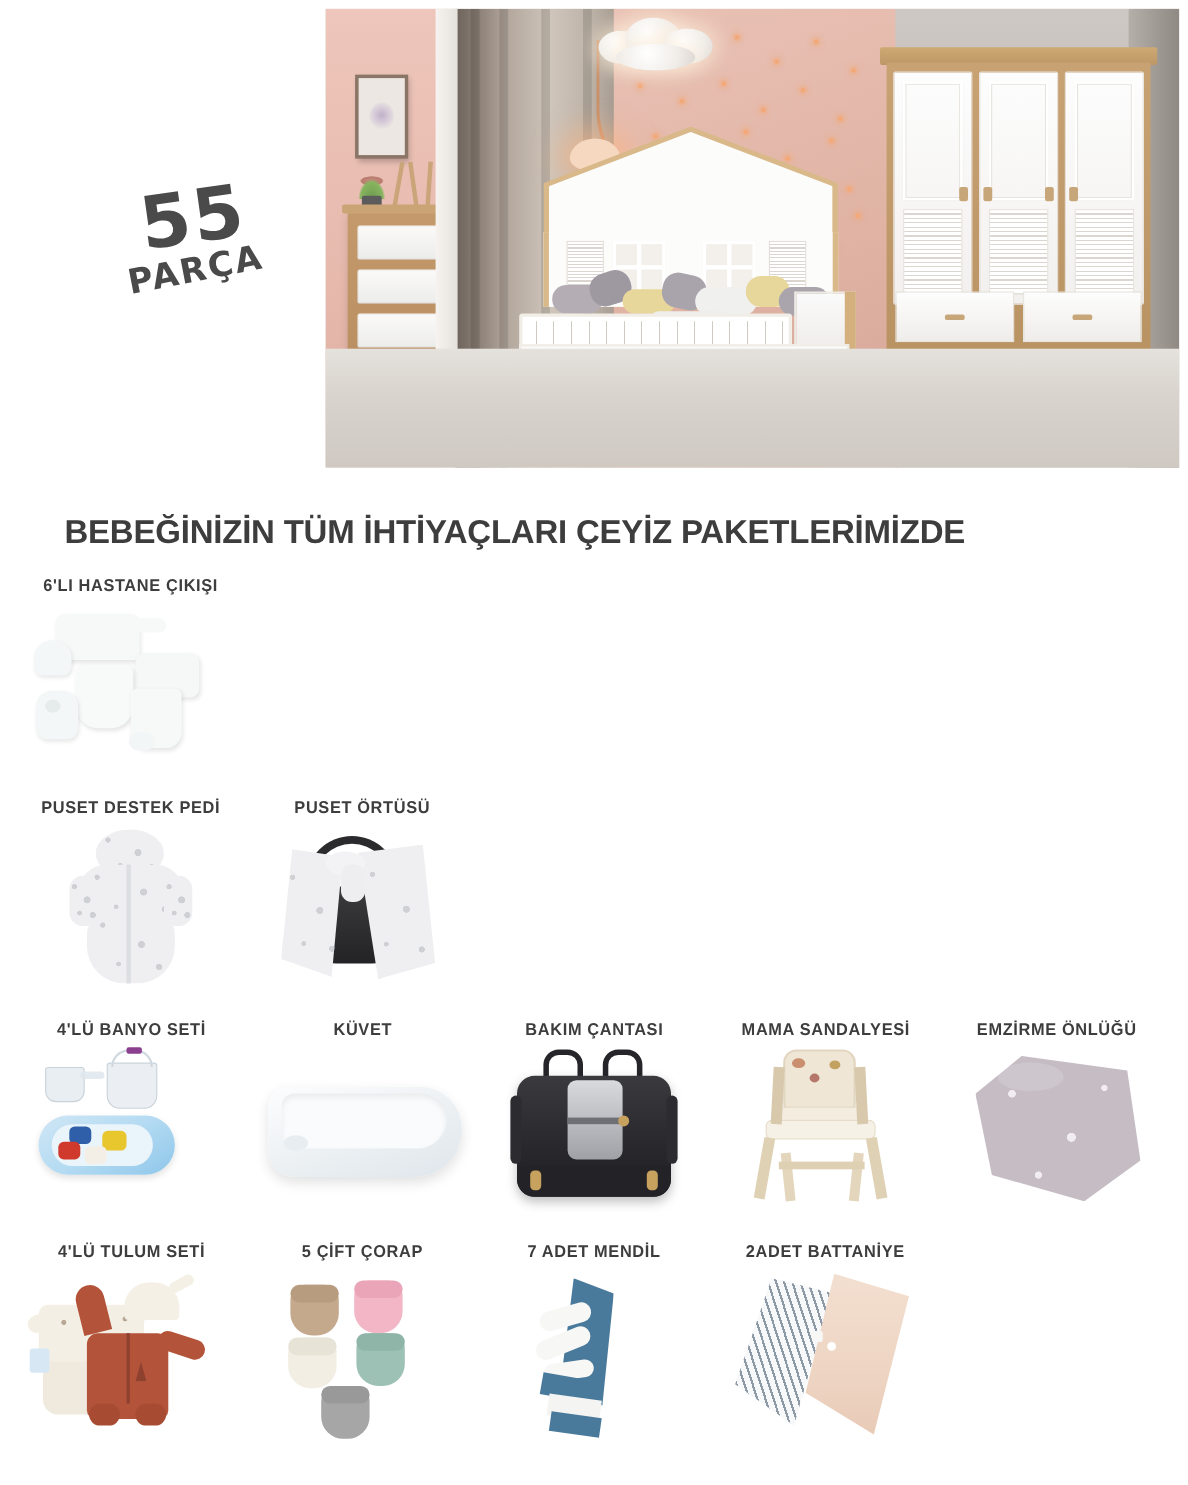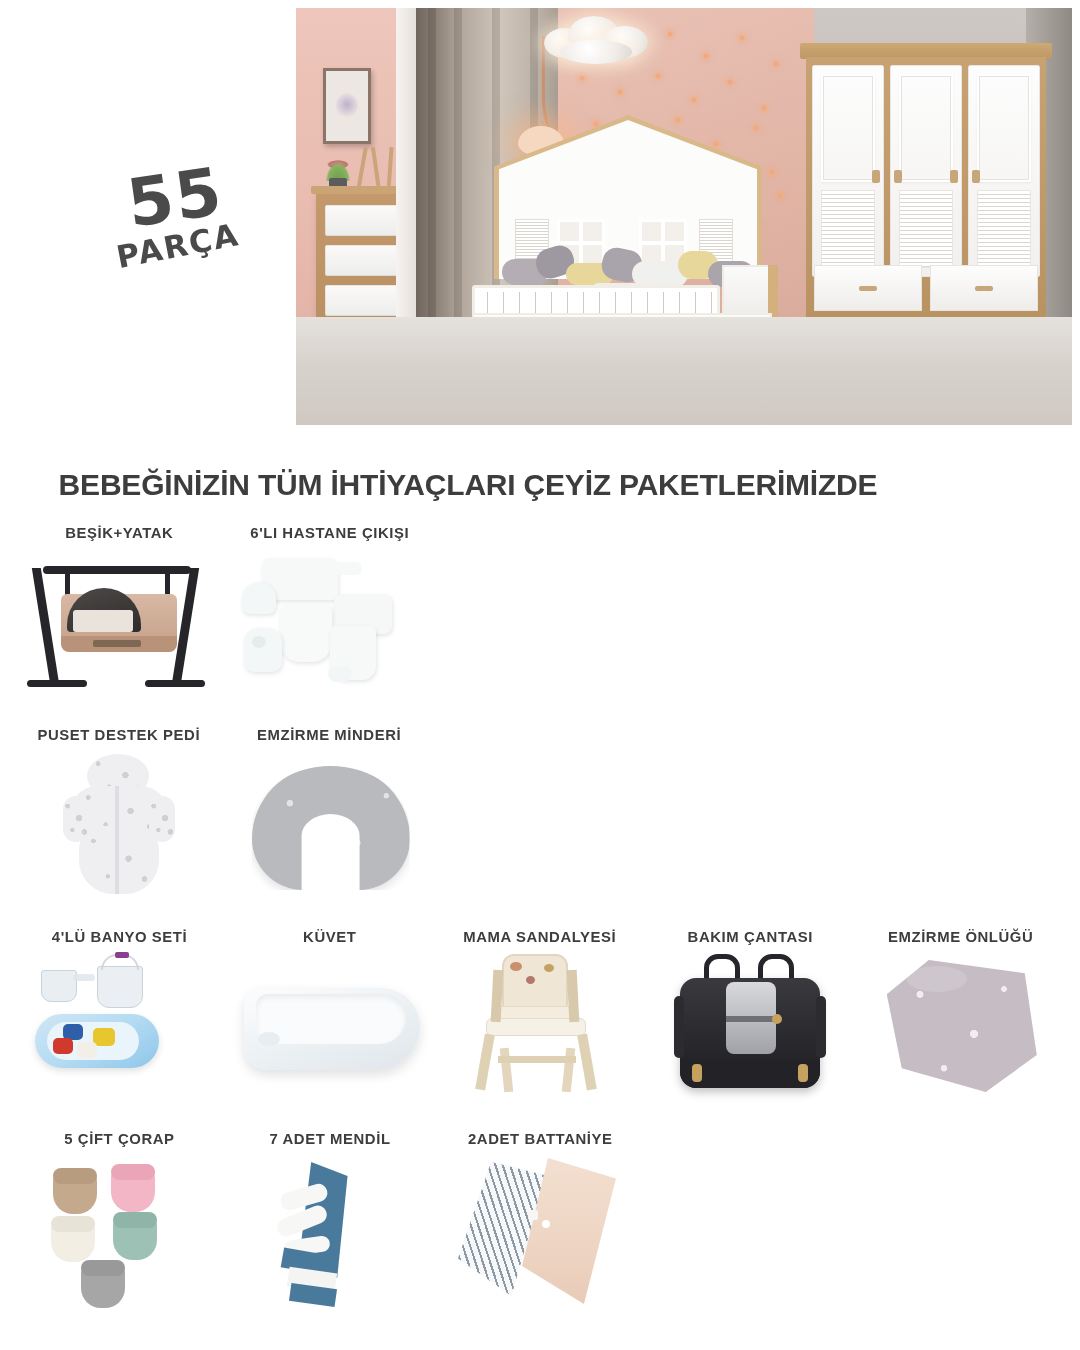--- a/index.html
+++ b/index.html
@@ -445,39 +445,20 @@
 </section>
 
 <section class="catalog">
 
   <h1 class="headline">BEBEĞİNİZİN TÜM İHTİYAÇLARI ÇEYİZ PAKETLERİMİZDE</h1>
 
   <div class="grid-row">
 
 
 
-    <div class="cell">
-      <div class="cell-label">BEŞİK+YATAK</div>
-      <div class="cell-img">
-        <div class="ph" style="left:22px; top:20px; width:9px; height:116px; background:#26262a; transform:skewX(9deg);"></div>
-        <div class="ph" style="left:162px;top:20px; width:9px; height:116px; background:#26262a; transform:skewX(-9deg);"></div>
-        <div class="ph" style="left:24px; top:18px; width:148px; height:8px; background:#26262a; border-radius:4px;"></div>
-        <div class="ph" style="left:8px;  top:132px;width:60px; height:7px; background:#26262a; border-radius:4px;"></div>
-        <div class="ph" style="left:126px;top:132px;width:60px; height:7px; background:#26262a; border-radius:4px;"></div>
-        <div class="ph" style="left:46px; top:26px; width:5px; height:24px; background:#26262a;"></div>
-        <div class="ph" style="left:146px;top:26px; width:5px; height:24px; background:#26262a;"></div>
-        <div class="ph" style="left:42px; top:46px; width:116px; height:50px; border-radius:6px;
-             background:linear-gradient(180deg,#d8b9a4,#c7a28c);"></div>
-        <div class="ph" style="left:48px; top:40px; width:74px; height:44px; border-radius:38px 38px 4px 4px;
-             background:linear-gradient(160deg,#4d4a48,#2e2c2b);"></div>
-        <div class="ph" style="left:54px; top:62px; width:60px; height:22px; border-radius:3px; background:#e9e3db;"></div>
-        <div class="ph" style="left:42px; top:88px; width:116px; height:16px; border-radius:0 0 8px 8px; background:#b89279;"></div>
-        <div class="ph" style="left:74px; top:92px; width:48px; height:7px; background:#7e6854; border-radius:2px;"></div>
-      </div>
-    </div>
 
     <div class="cell">
       <div class="cell-label">6'LI HASTANE ÇIKIŞI</div>
       <div class="cell-img">
         <div class="ph" style="left:32px; top:10px; width:76px; height:42px; border-radius:8px 10px 4px 4px;
              background:#f7f9f9; box-shadow:1px 2px 4px rgba(0,0,0,.1);"></div>
         <div class="ph" style="left:96px; top:14px; width:36px; height:13px; border-radius:6px; background:#f7f9f9;"></div>
         <div class="ph" style="left:12px; top:34px; width:34px; height:32px; border-radius:50% 50% 8px 8px; background:#f4f7f7; box-shadow:1px 2px 4px rgba(0,0,0,.1);"></div>
         <div class="ph" style="left:104px;top:46px; width:58px; height:40px; border-radius:8px; background:#f6f8f8; box-shadow:1px 2px 4px rgba(0,0,0,.1);"></div>
         <div class="ph" style="left:50px; top:56px; width:52px; height:58px; border-radius:8px 8px 20px 20px;
@@ -500,30 +481,36 @@
       <div class="cell-img">
         <div class="ph star-fabric" style="left:68px; top:4px;  width:62px; height:44px; border-radius:50%;"></div>
         <div class="ph star-fabric" style="left:52px; top:36px; width:96px; height:52px; border-radius:34px;"></div>
         <div class="ph star-fabric" style="left:60px; top:76px; width:80px; height:68px; border-radius:24px 24px 34px 34px;"></div>
         <div class="ph star-fabric" style="left:44px; top:46px; width:26px; height:46px; border-radius:14px;"></div>
         <div class="ph star-fabric" style="left:130px;top:46px; width:26px; height:46px; border-radius:14px;"></div>
         <div class="ph" style="left:96px; top:36px; width:4px; height:108px; background:#dddee1;"></div>
       </div>
     </div>
 
-
-    <div class="cell">
-      <div class="cell-label">EMZİRME MİNDERİ</div>
-      <div class="cell-img">
-        <div class="ph gray-star" style="left:22px; top:16px; width:158px; height:124px;
-             border-radius:80px 80px 56px 56px;
-             clip-path: path('M 79 0 A 79 62 0 0 1 158 62 L 158 124 L 108 124 L 108 70 A 29 22 0 0 0 50 70 L 50 124 L 0 124 L 0 62 A 79 62 0 0 1 79 0 Z');
-             box-shadow:0 4px 10px rgba(0,0,0,.12);"></div>
-      </div>
-    </div>
+    <div class="cell">
+      <div class="cell-label">PUSET ÖRTÜSÜ</div>
+      <div class="cell-img">
+        <div class="ph" style="left:48px; top:10px; width:84px; height:56px; border-radius:42px 42px 0 0;
+             border:7px solid #2b2b2e; border-bottom:none; background:transparent;"></div>
+        <div class="ph" style="left:54px; top:56px; width:76px; height:70px; border-radius:8px 8px 22px 22px;
+             background:linear-gradient(180deg,#3b3a3c,#232224);"></div>
+        <div class="ph star-fabric" style="left:26px; top:22px; width:56px; height:116px;
+             clip-path:polygon(18% 0%, 100% 6%, 82% 100%, 0% 86%); box-shadow:1px 2px 6px rgba(0,0,0,.12);"></div>
+        <div class="ph star-fabric" style="left:96px; top:18px; width:70px; height:122px;
+             clip-path:polygon(0% 6%, 84% 0%, 100% 88%, 26% 100%); box-shadow:1px 2px 6px rgba(0,0,0,.12);"></div>
+        <div class="ph" style="left:66px; top:24px; width:36px; height:22px; border-radius:50%; background:#f3f3f5;"></div>
+        <div class="ph" style="left:80px; top:36px; width:22px; height:34px; border-radius:10px; background:#eeeef0;"></div>
+      </div>
+    </div>
+
   </div>
 
   <div class="grid-row" style="margin-top:18px;">
 
     <div class="cell">
       <div class="cell-label">4'LÜ BANYO SETİ</div>
       <div class="cell-img">
         <div class="ph" style="left:22px; top:18px; width:36px; height:32px; border-radius:3px 3px 10px 10px;
              background:rgba(225,232,238,.75); border:1px solid #c9d3da;"></div>
         <div class="ph" style="left:54px; top:22px; width:22px; height:7px; border-radius:4px; background:rgba(222,230,237,.85);"></div>
@@ -549,72 +536,95 @@
              background:linear-gradient(160deg,#fdfdfe 0%,#eef2f5 45%,#dfe6eb 100%);
              box-shadow:0 5px 12px rgba(0,0,0,.12);"></div>
         <div class="ph" style="left:26px; top:42px; width:150px; height:50px;
              border-radius:20px 40px 44px 24px; background:#f9fbfc;
              box-shadow:inset 0 3px 6px rgba(0,0,0,.07);"></div>
         <div class="ph" style="left:28px; top:80px; width:22px; height:14px; border-radius:50%; background:#e7edf1;"></div>
       </div>
     </div>
 
     <div class="cell">
+      <div class="cell-label">BAKIM ÇANTASI</div>
+      <div class="cell-img">
+        <div class="ph" style="left:54px; top:2px;  width:36px; height:30px; border:5px solid #26262a; border-radius:14px 14px 0 0; background:transparent;"></div>
+        <div class="ph" style="left:108px;top:2px;  width:36px; height:30px; border:5px solid #26262a; border-radius:14px 14px 0 0; background:transparent;"></div>
+        <div class="ph" style="left:30px; top:26px; width:140px; height:110px; border-radius:16px;
+             background:linear-gradient(180deg,#3a3a3e 0%,#2a2a2e 55%,#1e1e22 100%); box-shadow:0 4px 10px rgba(0,0,0,.25);"></div>
+        <div class="ph" style="left:76px; top:30px; width:50px; height:72px; border-radius:8px;
+             background:linear-gradient(180deg,#d9dade,#9fa1a6);"></div>
+        <div class="ph" style="left:76px; top:64px; width:50px; height:6px; background:#6e7075;"></div>
+        <div class="ph" style="left:122px;top:62px; width:10px; height:10px; border-radius:50%; background:#c7a15e;"></div>
+        <div class="ph" style="left:30px; top:108px;width:140px; height:28px; border-radius:0 0 16px 16px; background:#232327;"></div>
+        <div class="ph" style="left:42px; top:112px;width:10px; height:18px; border-radius:4px; background:#c7a15e;"></div>
+        <div class="ph" style="left:148px;top:112px;width:10px; height:18px; border-radius:4px; background:#c7a15e;"></div>
+        <div class="ph" style="left:24px; top:44px; width:10px; height:62px; border-radius:6px; background:#2c2c30;"></div>
+        <div class="ph" style="left:166px;top:44px; width:10px; height:62px; border-radius:6px; background:#2c2c30;"></div>
+      </div>
+    </div>
+
+    <div class="cell">
       <div class="cell-label">MAMA SANDALYESİ</div>
       <div class="cell-img">
         <div class="ph" style="left:62px; top:2px;  width:66px; height:56px; border-radius:12px 12px 6px 6px;
              background:#efe6d6; border:2px solid #e2d6c1;"></div>
         <div class="ph" style="left:70px; top:10px; width:12px; height:9px; border-radius:50%; background:#c98f6e;"></div>
         <div class="ph" style="left:104px;top:12px; width:10px; height:8px; border-radius:50%; background:#c3a261;"></div>
         <div class="ph" style="left:86px; top:24px; width:9px;  height:8px; border-radius:50%; background:#b4776a;"></div>
         <div class="ph" style="left:54px; top:54px; width:84px; height:16px; border-radius:5px; background:#f3ecdf; border:1px solid #e4dac6;"></div>
         <div class="ph" style="left:46px; top:66px; width:100px; height:18px; border-radius:6px; background:#f6f1e7; border:1px solid #e6dcc8;"></div>
         <div class="ph" style="left:52px; top:18px; width:10px; height:52px; background:#d8c9ad; transform:rotate(3deg);"></div>
         <div class="ph" style="left:128px;top:18px; width:10px; height:52px; background:#d8c9ad; transform:rotate(-3deg);"></div>
         <div class="ph" style="left:40px; top:82px; width:10px; height:56px; background:#dfd1b4; transform:rotate(10deg);"></div>
         <div class="ph" style="left:142px;top:82px; width:10px; height:56px; background:#dfd1b4; transform:rotate(-10deg);"></div>
         <div class="ph" style="left:62px; top:96px; width:9px;  height:44px; background:#e3d6bc; transform:rotate(-6deg);"></div>
         <div class="ph" style="left:124px;top:96px; width:9px;  height:44px; background:#e3d6bc; transform:rotate(6deg);"></div>
         <div class="ph" style="left:58px; top:104px;width:78px; height:7px; background:#ded0b2;"></div>
       </div>
     </div>
 
     <div class="cell">
-      <div class="cell-label">BAKIM ÇANTASI</div>
-      <div class="cell-img">
-        <div class="ph" style="left:54px; top:2px;  width:36px; height:30px; border:5px solid #26262a; border-radius:14px 14px 0 0; background:transparent;"></div>
-        <div class="ph" style="left:108px;top:2px;  width:36px; height:30px; border:5px solid #26262a; border-radius:14px 14px 0 0; background:transparent;"></div>
-        <div class="ph" style="left:30px; top:26px; width:140px; height:110px; border-radius:16px;
-             background:linear-gradient(180deg,#3a3a3e 0%,#2a2a2e 55%,#1e1e22 100%); box-shadow:0 4px 10px rgba(0,0,0,.25);"></div>
-        <div class="ph" style="left:76px; top:30px; width:50px; height:72px; border-radius:8px;
-             background:linear-gradient(180deg,#d9dade,#9fa1a6);"></div>
-        <div class="ph" style="left:76px; top:64px; width:50px; height:6px; background:#6e7075;"></div>
-        <div class="ph" style="left:122px;top:62px; width:10px; height:10px; border-radius:50%; background:#c7a15e;"></div>
-        <div class="ph" style="left:30px; top:108px;width:140px; height:28px; border-radius:0 0 16px 16px; background:#232327;"></div>
-        <div class="ph" style="left:42px; top:112px;width:10px; height:18px; border-radius:4px; background:#c7a15e;"></div>
-        <div class="ph" style="left:148px;top:112px;width:10px; height:18px; border-radius:4px; background:#c7a15e;"></div>
-        <div class="ph" style="left:24px; top:44px; width:10px; height:62px; border-radius:6px; background:#2c2c30;"></div>
-        <div class="ph" style="left:166px;top:44px; width:10px; height:62px; border-radius:6px; background:#2c2c30;"></div>
-      </div>
-    </div>
-
-    <div class="cell">
       <div class="cell-label">EMZİRME ÖNLÜĞÜ</div>
       <div class="cell-img">
         <div class="ph pink-star" style="left:26px; top:8px; width:150px; height:132px;
              clip-path:polygon(28% 0%, 92% 10%, 100% 72%, 66% 100%, 10% 82%, 0% 26%);
              box-shadow:0 4px 10px rgba(0,0,0,.12);"></div>
         <div class="ph" style="left:46px; top:14px; width:60px; height:26px; border-radius:50%;
              background:rgba(255,255,255,.16);"></div>
       </div>
     </div>
   </div>
 
   <div class="grid-row" style="margin-top:18px;">
 
+    <div class="cell">
+      <div class="cell-label">4'LÜ TULUM SETİ</div>
+      <div class="cell-img">
+        <div class="ph" style="left:16px; top:32px; width:96px; height:54px; border-radius:10px 10px 6px 6px;
+             background:#f4efe4; background-image:
+               radial-gradient(circle at 24% 30%, #b9a795 2px, transparent 2.6px),
+               radial-gradient(circle at 62% 58%, #b9a795 2.4px, transparent 3px),
+               radial-gradient(circle at 82% 24%, #b9a795 2px, transparent 2.6px);"></div>
+        <div class="ph" style="left:6px;  top:40px; width:28px; height:16px; border-radius:8px; background:#f4efe4; transform:rotate(-18deg);"></div>
+        <div class="ph" style="left:100px;top:26px; width:44px; height:16px; border-radius:8px; background:#f4efe4; transform:rotate(-22deg);"></div>
+        <div class="ph" style="left:20px; top:84px; width:68px; height:48px; border-radius:6px 6px 14px 14px; background:#f0eade;"></div>
+        <div class="ph" style="left:52px; top:14px; width:26px; height:44px; border-radius:14px 14px 0 0; background:#b3543a; transform:rotate(-14deg);"></div>
+        <div class="ph" style="left:94px; top:12px; width:50px; height:34px; border-radius:22px 22px 4px 4px; background:#f5f0e6;"></div>
+        <div class="ph" style="left:134px;top:8px;  width:24px; height:10px; border-radius:6px; background:#f5f0e6; transform:rotate(-28deg);"></div>
+        <div class="ph" style="left:60px; top:58px; width:74px; height:78px; border-radius:10px 10px 8px 8px; background:#b3543a;"></div>
+        <div class="ph" style="left:124px;top:60px; width:44px; height:18px; border-radius:9px; background:#b3543a; transform:rotate(18deg);"></div>
+        <div class="ph" style="left:96px; top:58px; width:3px;  height:64px; background:#8f4130;"></div>
+        <div class="ph" style="left:62px; top:122px;width:28px; height:20px; border-radius:10px; background:#a74c33;"></div>
+        <div class="ph" style="left:104px;top:122px;width:28px; height:20px; border-radius:10px; background:#a74c33;"></div>
+        <div class="ph" style="left:104px;top:84px; width:10px; height:18px; background:#8f4130; clip-path:polygon(50% 0,100% 100%,0 100%);"></div>
+        <div class="ph" style="left:8px;  top:72px; width:18px; height:22px; border-radius:3px; background:#d7e7f3;"></div>
+      </div>
+    </div>
 
     <div class="cell">
       <div class="cell-label">5 ÇİFT ÇORAP</div>
       <div class="cell-img">
         <div class="ph" style="left:34px; top:14px; width:44px; height:46px; border-radius:14px 14px 20px 20px; background:#c4a98d;"></div>
         <div class="ph" style="left:34px; top:14px; width:44px; height:16px; border-radius:8px; background:#b89c80;"></div>
         <div class="ph" style="left:92px; top:10px; width:44px; height:48px; border-radius:14px 14px 20px 20px; background:#f2b6c6;"></div>
         <div class="ph" style="left:92px; top:10px; width:44px; height:16px; border-radius:8px; background:#eba5b8;"></div>
         <div class="ph" style="left:32px; top:62px; width:44px; height:46px; border-radius:14px 14px 20px 20px; background:#f2eee4;"></div>
         <div class="ph" style="left:32px; top:62px; width:44px; height:16px; border-radius:8px; background:#e8e3d7;"></div>

